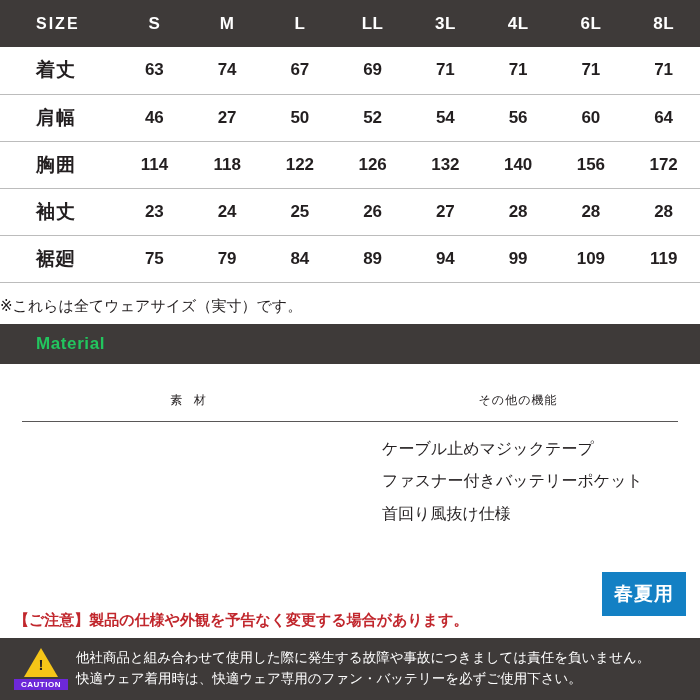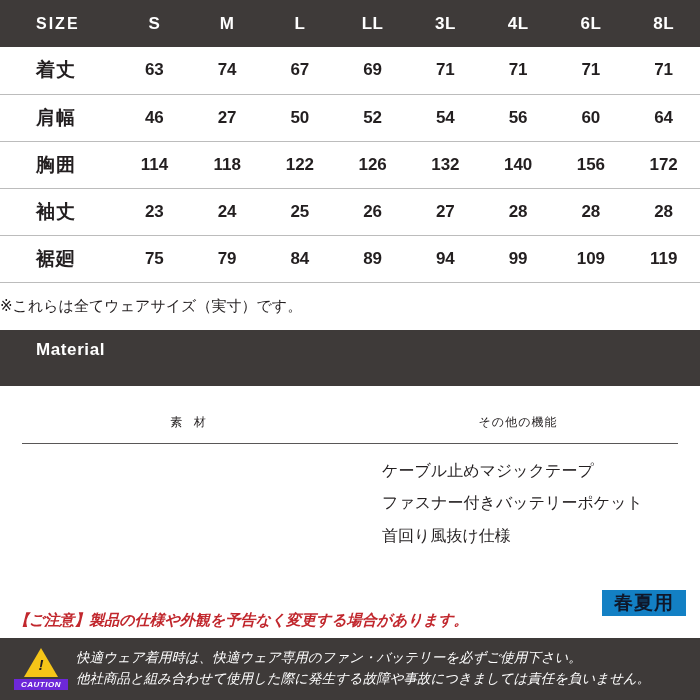--- a/index.html
+++ b/index.html
@@ -67,27 +67,27 @@
 
   .note-line {
     padding: 14px 20px 6px 0;
     font-size: 15px;
     color: #231f20;
   }
 
   
   .material-bar {
     background: #3e3a39;
-    color: #ffffff;
+    color: #22c55e;
     font-size: 17px;
     font-weight: bold;
     padding: 10px 0 10px 36px;
     letter-spacing: 0.6px;
-    margin-top: 8px;
-    height: 56px;
+    margin-top: 2px;
+    height: 40px;
   }
   .material-body {
     display: flex;
     padding: 0 22px;
     margin-top: 14px;
   }
   .mat-left { width: 336px; }
   .mat-right { width: 320px; }
 
   .mat-head {
@@ -113,34 +113,33 @@
     margin-bottom: 15px;
     line-height: 1.1;
   }
 
   
   .season-badge {
     position: absolute;
     right: 14px;
     bottom: 84px;
     background: #1380c4;
-    color: #0f172a;
+    color: #ffffff;
     font-size: 19px;
     font-weight: bold;
-    padding: 0 12px;
+    padding: 9px 12px;
     letter-spacing: 1px;
   }
 
   
   .caution-wrap {
     position: absolute;
     left: 0;
     bottom: 0;
     width: 700px;
-    font-style: italic;
   }
   .caution-note {
     color: #c1272d;
     font-size: 15px;
     padding: 0 0 8px 14px;
     font-weight: bold;
   }
   .caution-box {
     background: #3e3a39;
     color: #ffffff;
@@ -301,19 +300,19 @@
   <div class="caution-wrap">
     <div class="caution-note">【ご注意】製品の仕様や外観を予告なく変更する場合があります。</div>
     <div class="caution-box">
       <div class="caution-icon">
         <div class="tri">
           <span class="bang">!</span>
         </div>
         <div class="caution-label">CAUTION</div>
       </div>
       <div class="caution-text">
+        <div>他社商品と組み合わせて使用した際に発生する故障や事故につきましては責任を負いません。</div>
         <div>快適ウェア着用時は、快適ウェア専用のファン・バッテリーを必ずご使用下さい。</div>
-        <div>他社商品と組み合わせて使用した際に発生する故障や事故につきましては責任を負いません。</div>
       </div>
     </div>
   </div>
 
 </div>
 
 </body></html>

